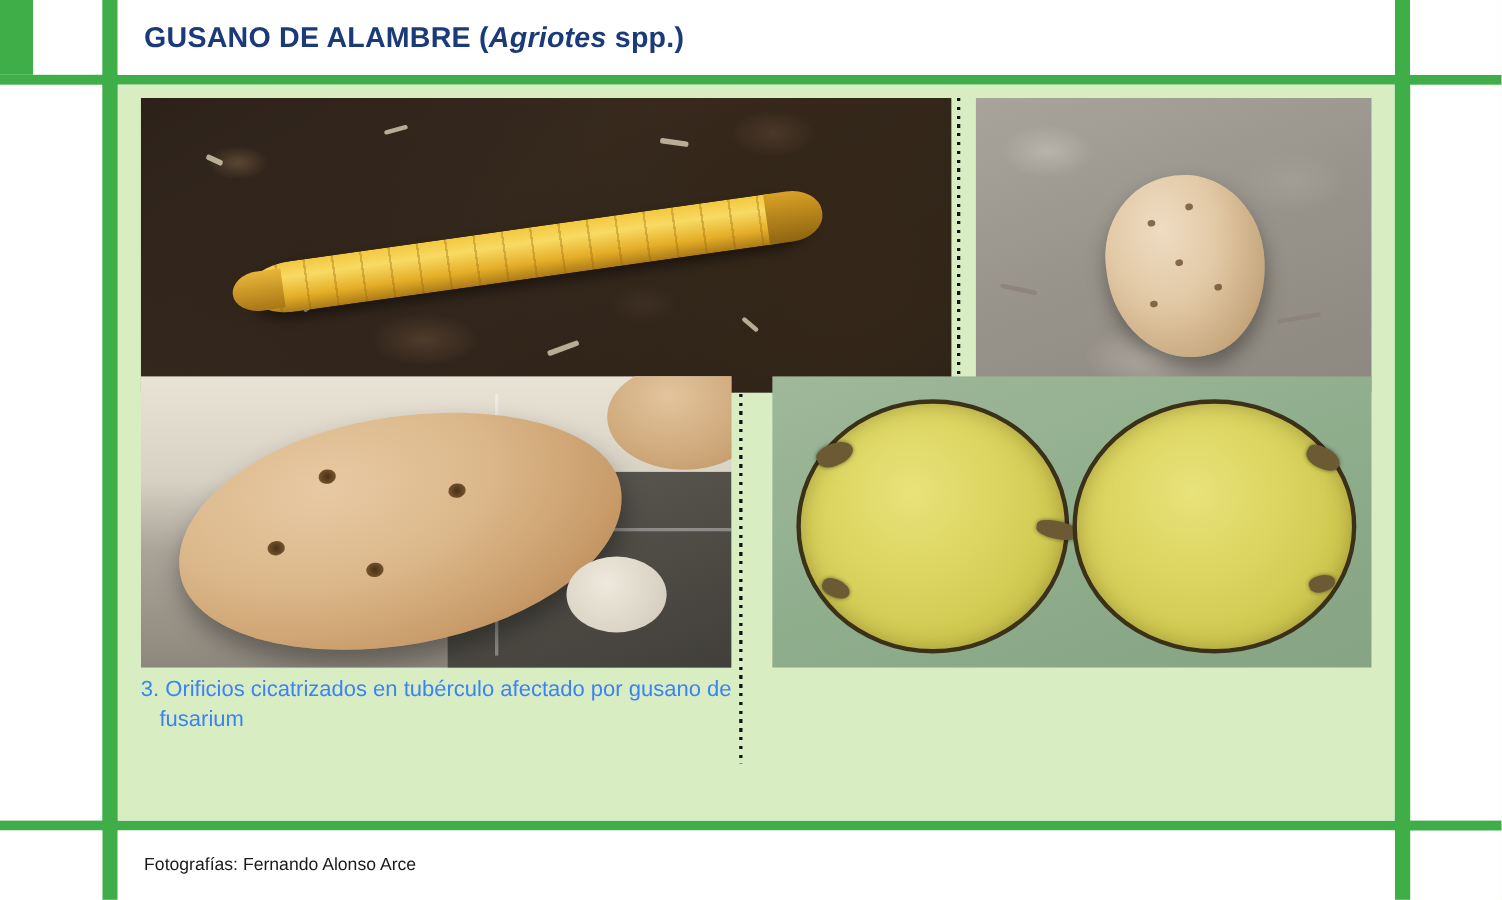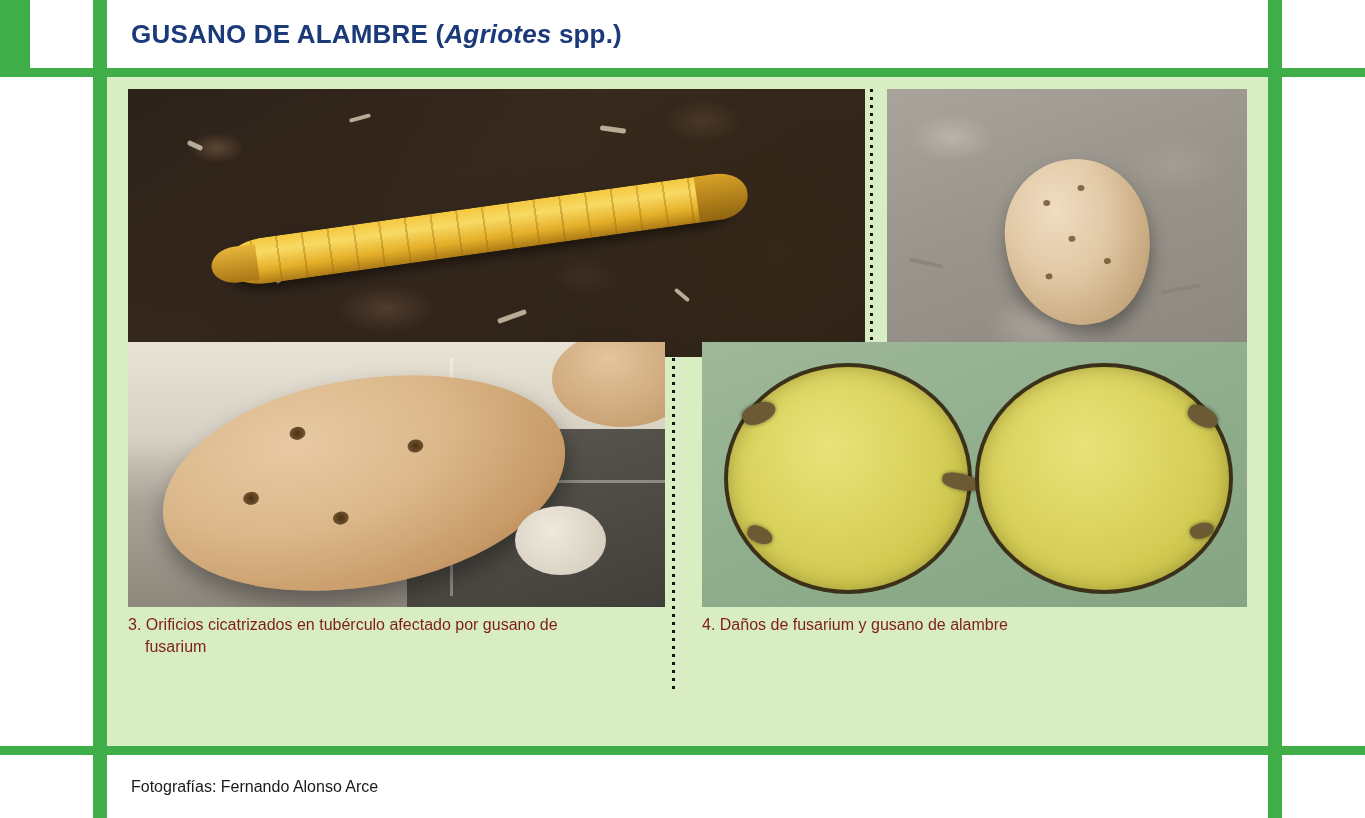--- a/index.html
+++ b/index.html
@@ -102,22 +102,22 @@
   }
   .fig {
     position: absolute;
   }
   .fig .frame {
     position: relative;
     overflow: hidden;
     background: #777;
   }
   .caption {
-    font-size: 16px;
-    color: #7f1d1d;
+    font-size: 20px;
+    color: #3b82f6;
     line-height: 1.35;
     margin-top: 7px;
     padding-left: 0;
   }
   .caption .num {
     display: inline;
   }
   .caption-indent {
     display: block;
     padding-left: 17px;
@@ -374,23 +374,19 @@
         <div class="half left">
           <span class="lesion" style="left: 6%; top: 16%; width: 34px; height: 20px; transform: rotate(-25deg);"></span>
           <span class="lesion" style="left: 8%; top: 72%; width: 26px; height: 16px; transform: rotate(20deg);"></span>
           <span class="lesion" style="right: -6%; top: 48%; width: 40px; height: 16px; transform: rotate(10deg);"></span>
         </div>
         <div class="half right">
           <span class="lesion" style="right: 4%; top: 18%; width: 32px; height: 19px; transform: rotate(25deg);"></span>
           <span class="lesion" style="right: 6%; top: 70%; width: 24px; height: 15px; transform: rotate(-18deg);"></span>
         </div>
       </div>
-      <div class="caption">
-        <span class="num">4.</span>
-        <span>Daños de fusarium y gusano de alambre</span>
-      </div>
     </div>
 
   </div>
 
   <div class="credit">Fotografías: Fernando Alonso Arce</div>
 
 </div>
 
 </body></html>

